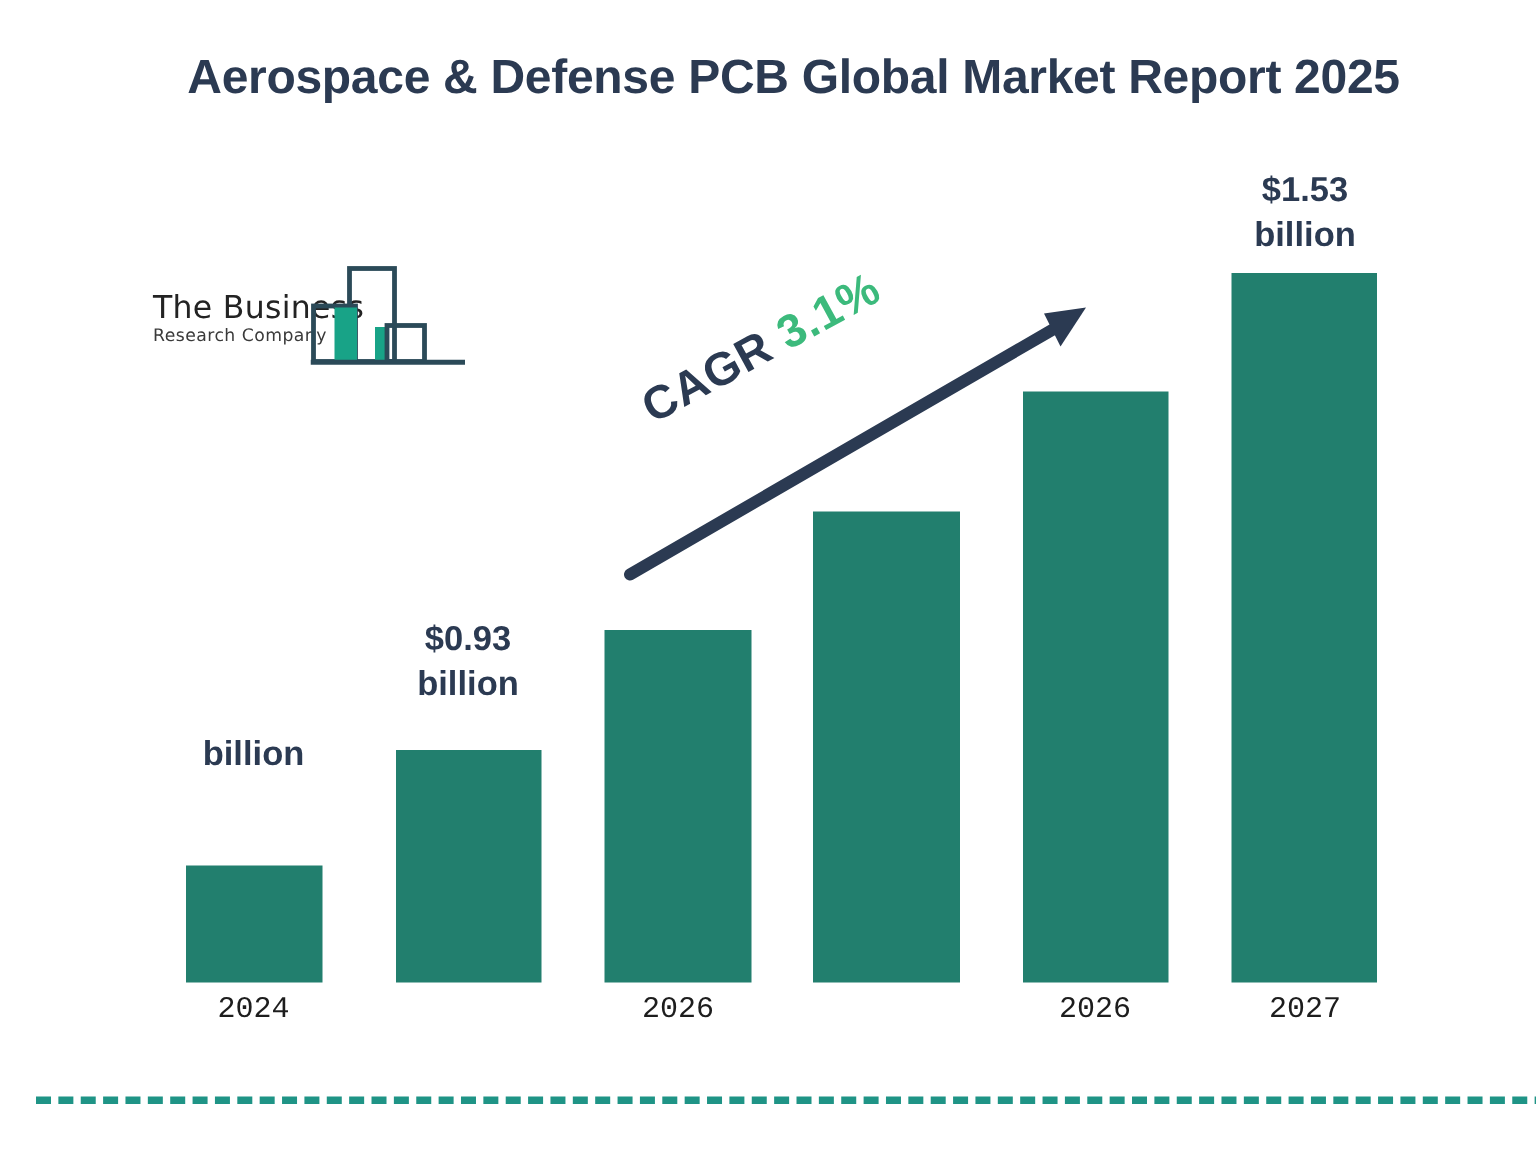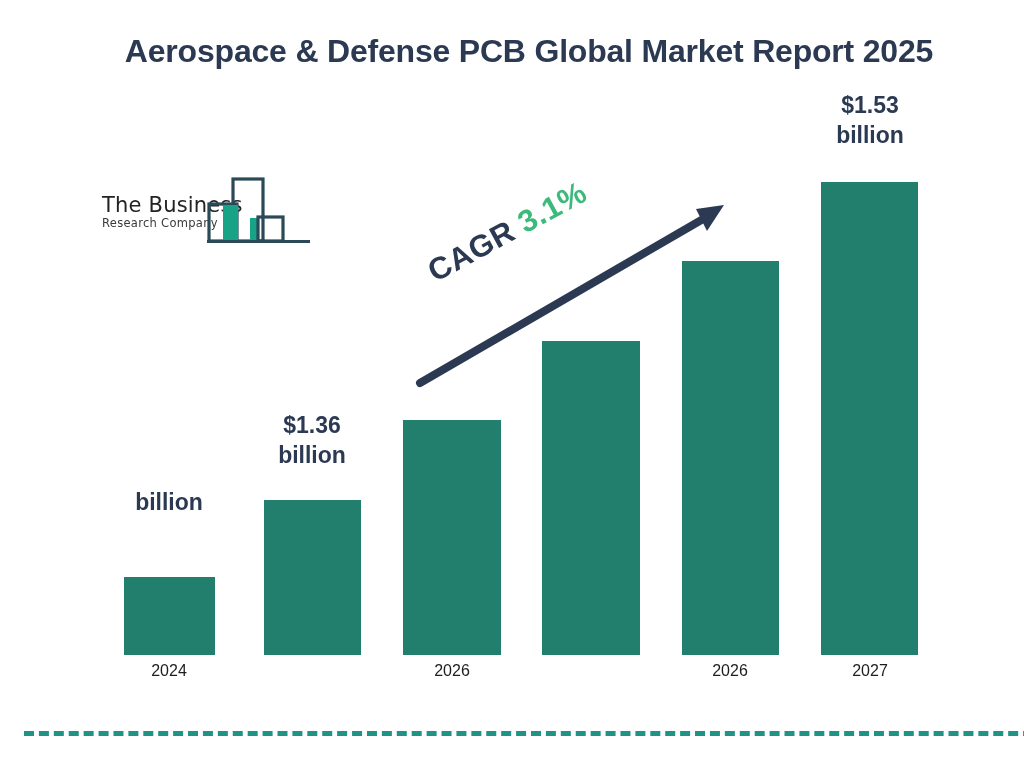--- a/index.html
+++ b/index.html
@@ -79,23 +79,23 @@
     position: absolute;
     text-align: center;
     font-size: 23px;
     font-weight: bold;
     line-height: 1.32;
     color: #2b3a52;
   }
   .axis-label-x {
     position: absolute;
     text-align: center;
-    font-size: 16px;
+    font-size: 20px;
     color: #1d1d1d;
-    font-family: Liberation Sans, sans-serif;
+    font-family: Liberation Mono, monospace;
   }
 
   
   .axis-title-y {
     position: absolute;
     right: 8px;
     top: 300px;
     width: 380px;
     transform: rotate(-90deg);
     transform-origin: right top;
@@ -176,25 +176,25 @@
 
   <div class="bar" style="left:658px; top:261px; width:97px; height:394px;"></div>
 
   <div class="bar" style="left:797px; top:182px; width:97px; height:473px;"></div>
 
   <div class="bar-value" style="left:75px; top:487px; width:140px;">
     <div>billion</div>
   </div>
 
   <div class="bar-value" style="left:218px; top:410px; width:140px;">
-    <div>$1.36</div>
+    <div>$0.93</div>
     <div>billion</div>
   </div>
 
-  <div class="bar-value" style="left:776px; top:90px; width:140px;">
+  <div class="bar-value" style="left:776px; top:111px; width:140px;">
     <div>$1.53</div>
     <div>billion</div>
   </div>
 
   <div class="axis-label-x" style="left:75px; top:662px; width:140px;">2024</div>
   <div class="axis-label-x" style="left:358px; top:662px; width:140px;">2026</div>
   <div class="axis-label-x" style="left:636px; top:662px; width:140px;">2026</div>
   <div class="axis-label-x" style="left:776px; top:662px; width:140px;">2027</div>
 
   <div class="axis-title-y">Market Size (in USD billion)</div>

